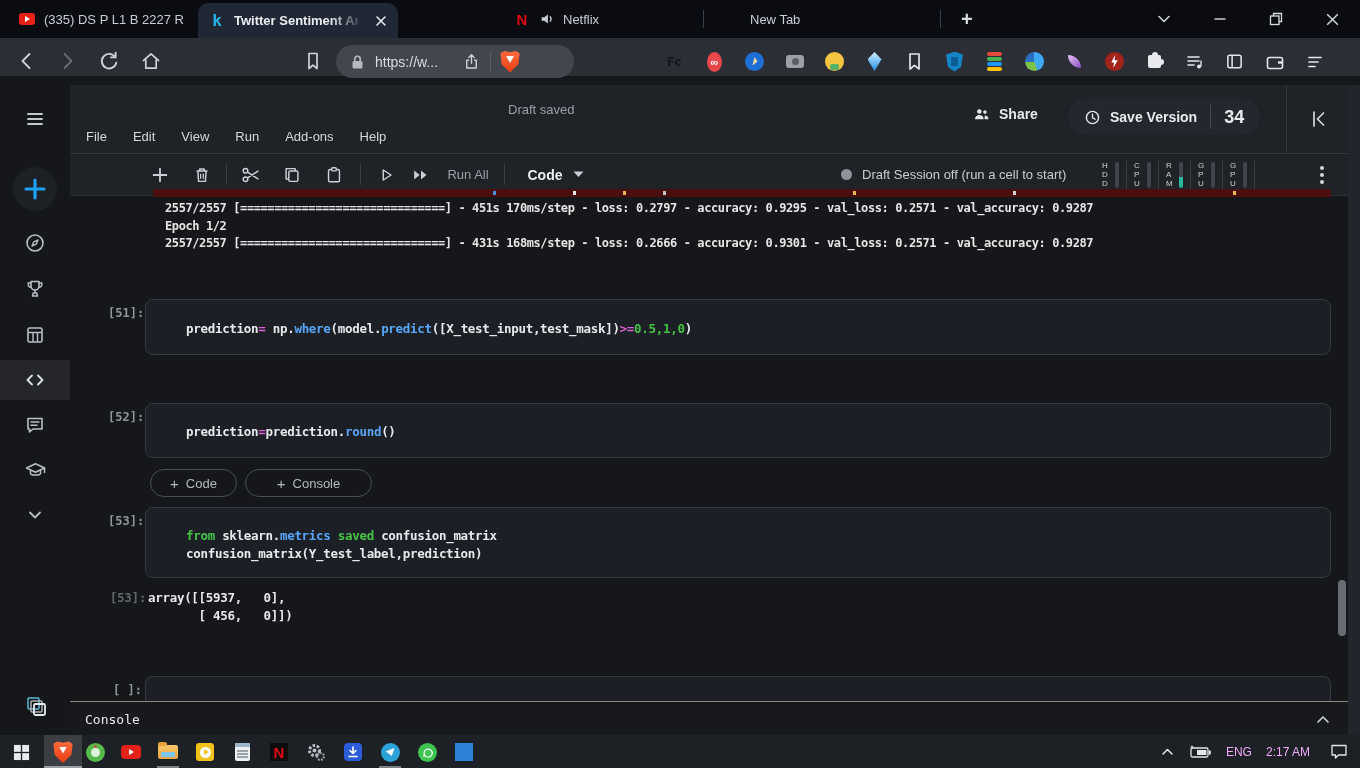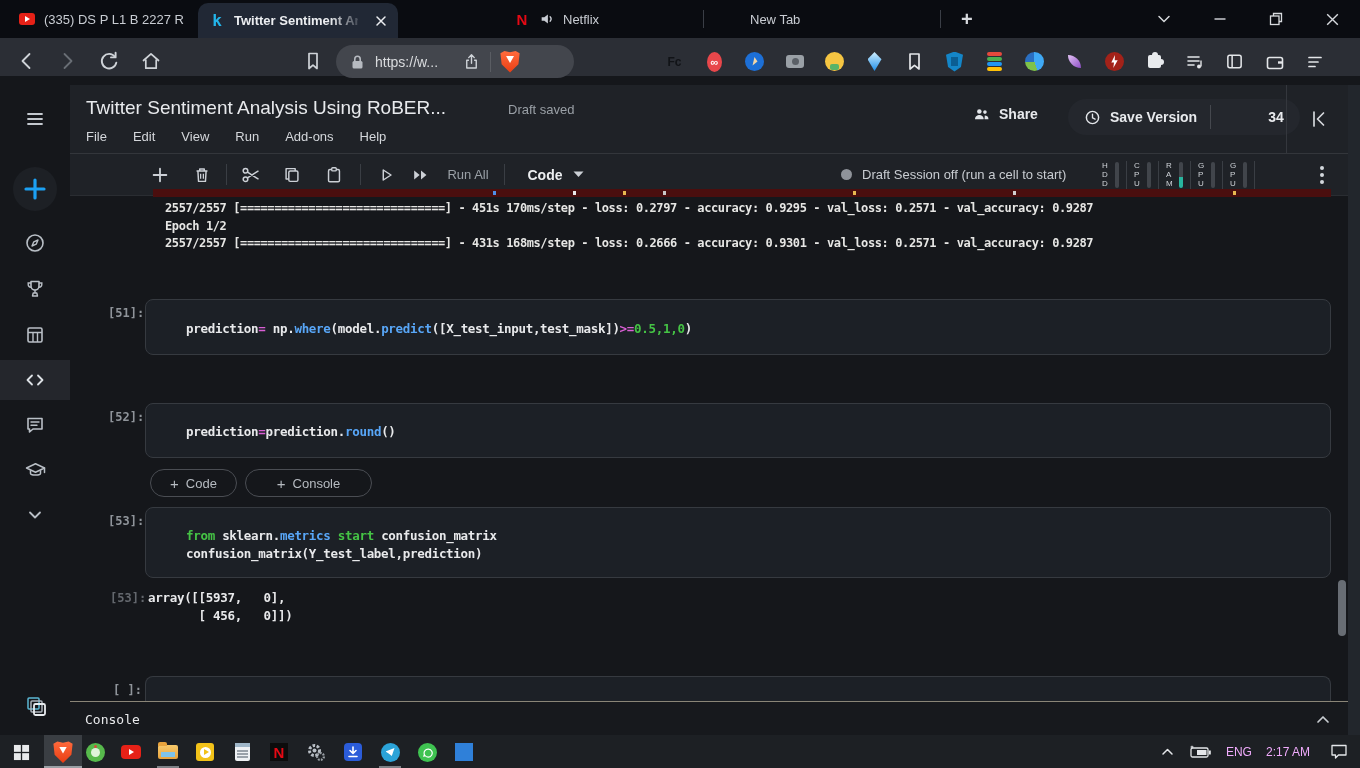--- a/index.html
+++ b/index.html
@@ -375,21 +375,20 @@
     <div class="abs" style="left:22px;top:608px;">
       <svg width="28" height="28" viewBox="0 0 28 28">
           <rect x="6" y="5" width="11" height="11" rx="1" stroke="#5bb8d4" stroke-width="1.5" fill="none"></rect>
           <rect x="9" y="8" width="11" height="11" rx="1" stroke="#aab2ba" stroke-width="1.5" fill="none"></rect>
           <rect x="12" y="11" width="11" height="11" rx="1.5" stroke="#e8ecef" stroke-width="1.8" fill="none"></rect>
         </svg>
     </div>
   </div>
 
   <div class="khead">
-    <div class="ktitle">Twitter Sentiment Analysis Using RoBER...</div>
     <div class="kdraft">Draft saved</div>
     <div class="kmenu">
       <span>File</span>
       <span>Edit</span>
       <span>View</span>
       <span>Run</span>
       <span>Add-ons</span>
       <span>Help</span>
     </div>
     <div class="sharebox">
@@ -403,21 +402,21 @@
     </div>
     <div class="savepill">
       <span>
         <svg width="17" height="17" viewBox="0 0 20 20">
             <circle cx="10" cy="10" r="7.2" stroke="#e2e5e9" stroke-width="1.7" fill="none"></circle>
             <path d="M10 6 V10.3 L13 12" stroke="#e2e5e9" stroke-width="1.6" fill="none" stroke-linecap="round"></path>
           </svg>
       </span>
       <span style="font-weight:bold;font-size:14px;">Save Version</span>
       <span class="savesep"></span>
-      <span style="font-weight:bold;font-size:14px;margin-left:44px;">34</span>
+      <span style="font-weight:bold;font-size:18px;">34</span>
     </div>
     <div class="collwrap">
       <span>
         <svg width="22" height="22" viewBox="0 0 22 22">
             <path d="M7 4 V18" stroke="#d4d7db" stroke-width="1.7" stroke-linecap="round"></path>
             <path d="M16.5 5 L10.5 11 L16.5 17" stroke="#d4d7db" stroke-width="1.7" fill="none" stroke-linecap="round" stroke-linejoin="round"></path>
           </svg>
       </span>
     </div>
   </div>
@@ -552,21 +551,21 @@
     <span>Code</span>
   </div>
   <div class="pillbtn" style="left:245px;top:469px;width:127px;">
     <span style="font-size:15px;">+</span>
     <span>Console</span>
   </div>
 
   <div class="gut" style="left:108px;top:514px;">[53]:</div>
   <div class="cellbox" style="top:507px;height:71px;">
     <div class="codeline" style="padding:19px 0 0 40px;line-height:18px;">
-      <span class="kw">from</span><span> sklearn.</span><span class="fn">metrics</span><span> </span><span class="kw">start</span><span> confusion_matrix</span>
+      <span class="kw">from</span><span> sklearn.</span><span class="fn">metrics</span><span> </span><span class="kw">saved</span><span> confusion_matrix</span>
     </div>
     <div class="codeline" style="padding:0 0 0 40px;line-height:18px;">confusion_matrix(Y_test_label,prediction)</div>
   </div>
 
   <div class="gut dim" style="left:110px;top:591px;">[53]:</div>
   <pre class="outpre">array([[5937,   0],
        [ 456,   0]])</pre>
 
   <div class="gut" style="left:113px;top:683px;">[ ]:</div>
   <div class="emptycell"></div>

